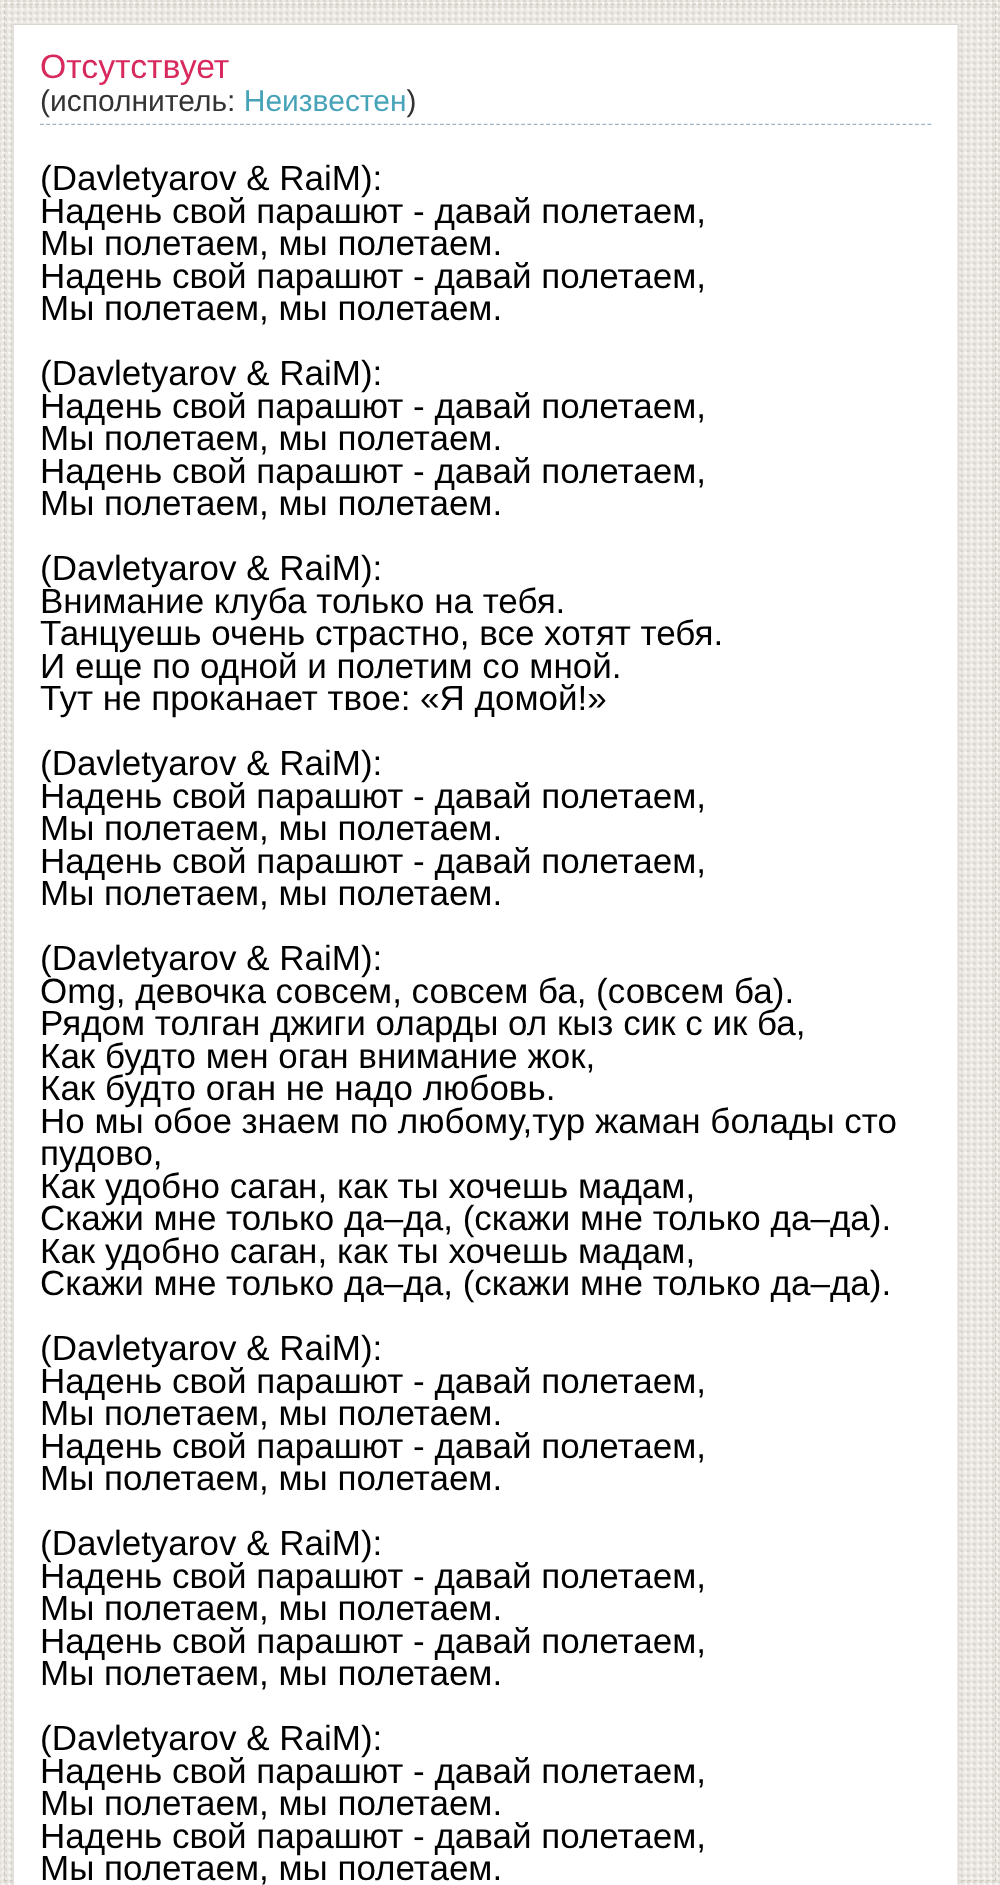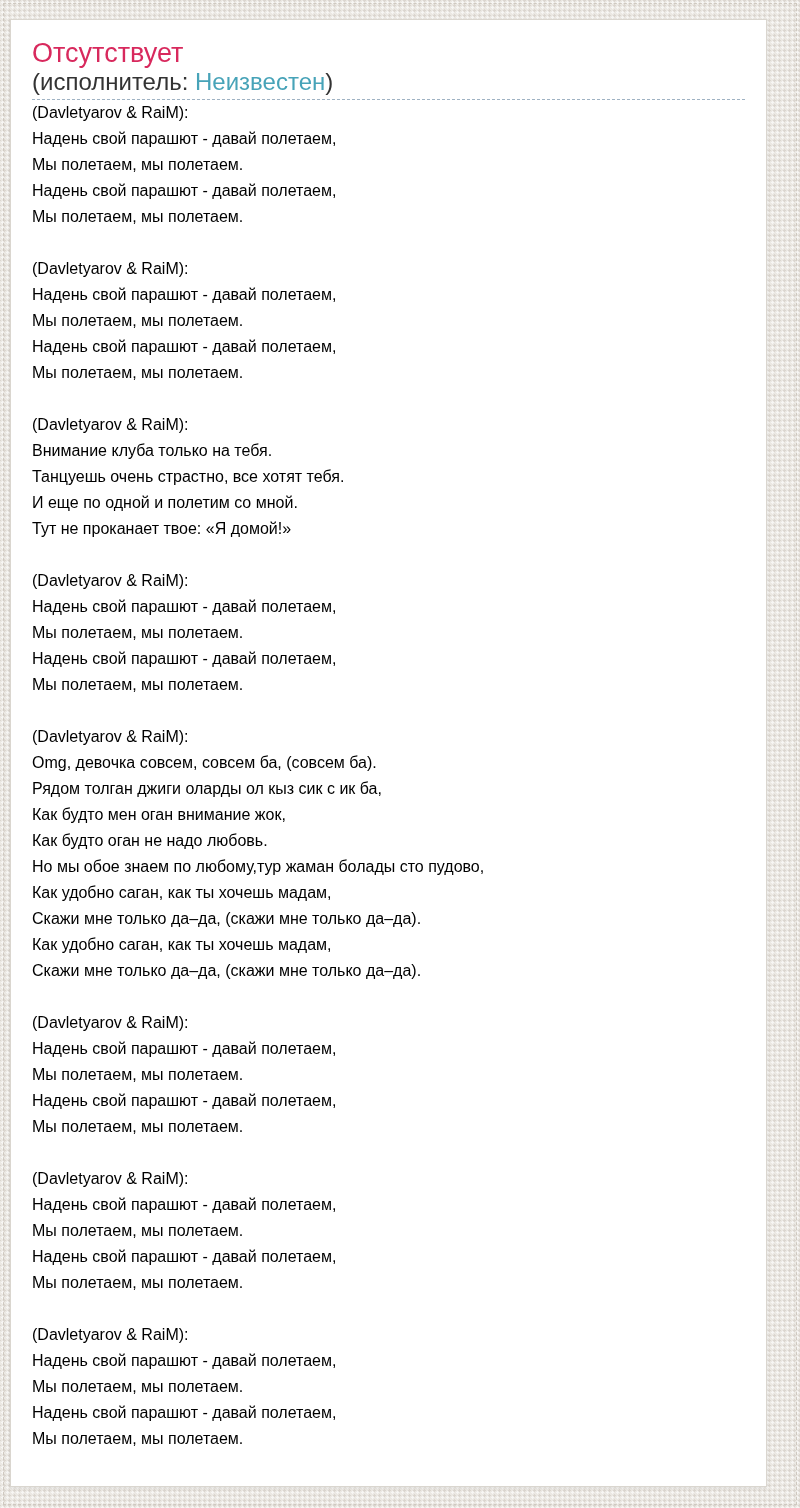--- a/index.html
+++ b/index.html
@@ -52,22 +52,22 @@
     font-size: 24px;
     line-height: 22px;
     color: #333333;
   }
   .artist-link {
     color: #47a3b8;
     text-decoration: none;
     cursor: pointer;
   }
   .lyrics {
-    margin-top: 0;
-    font-size: 16px;
+    margin-top: 30px;
+    font-size: 28px;
     line-height: 26px;
     color: #000000;
   }
   .verse {
     margin: 0 0 26px 0;
     white-space: pre-line;
   }
 </style>
 </head>
 <body>

